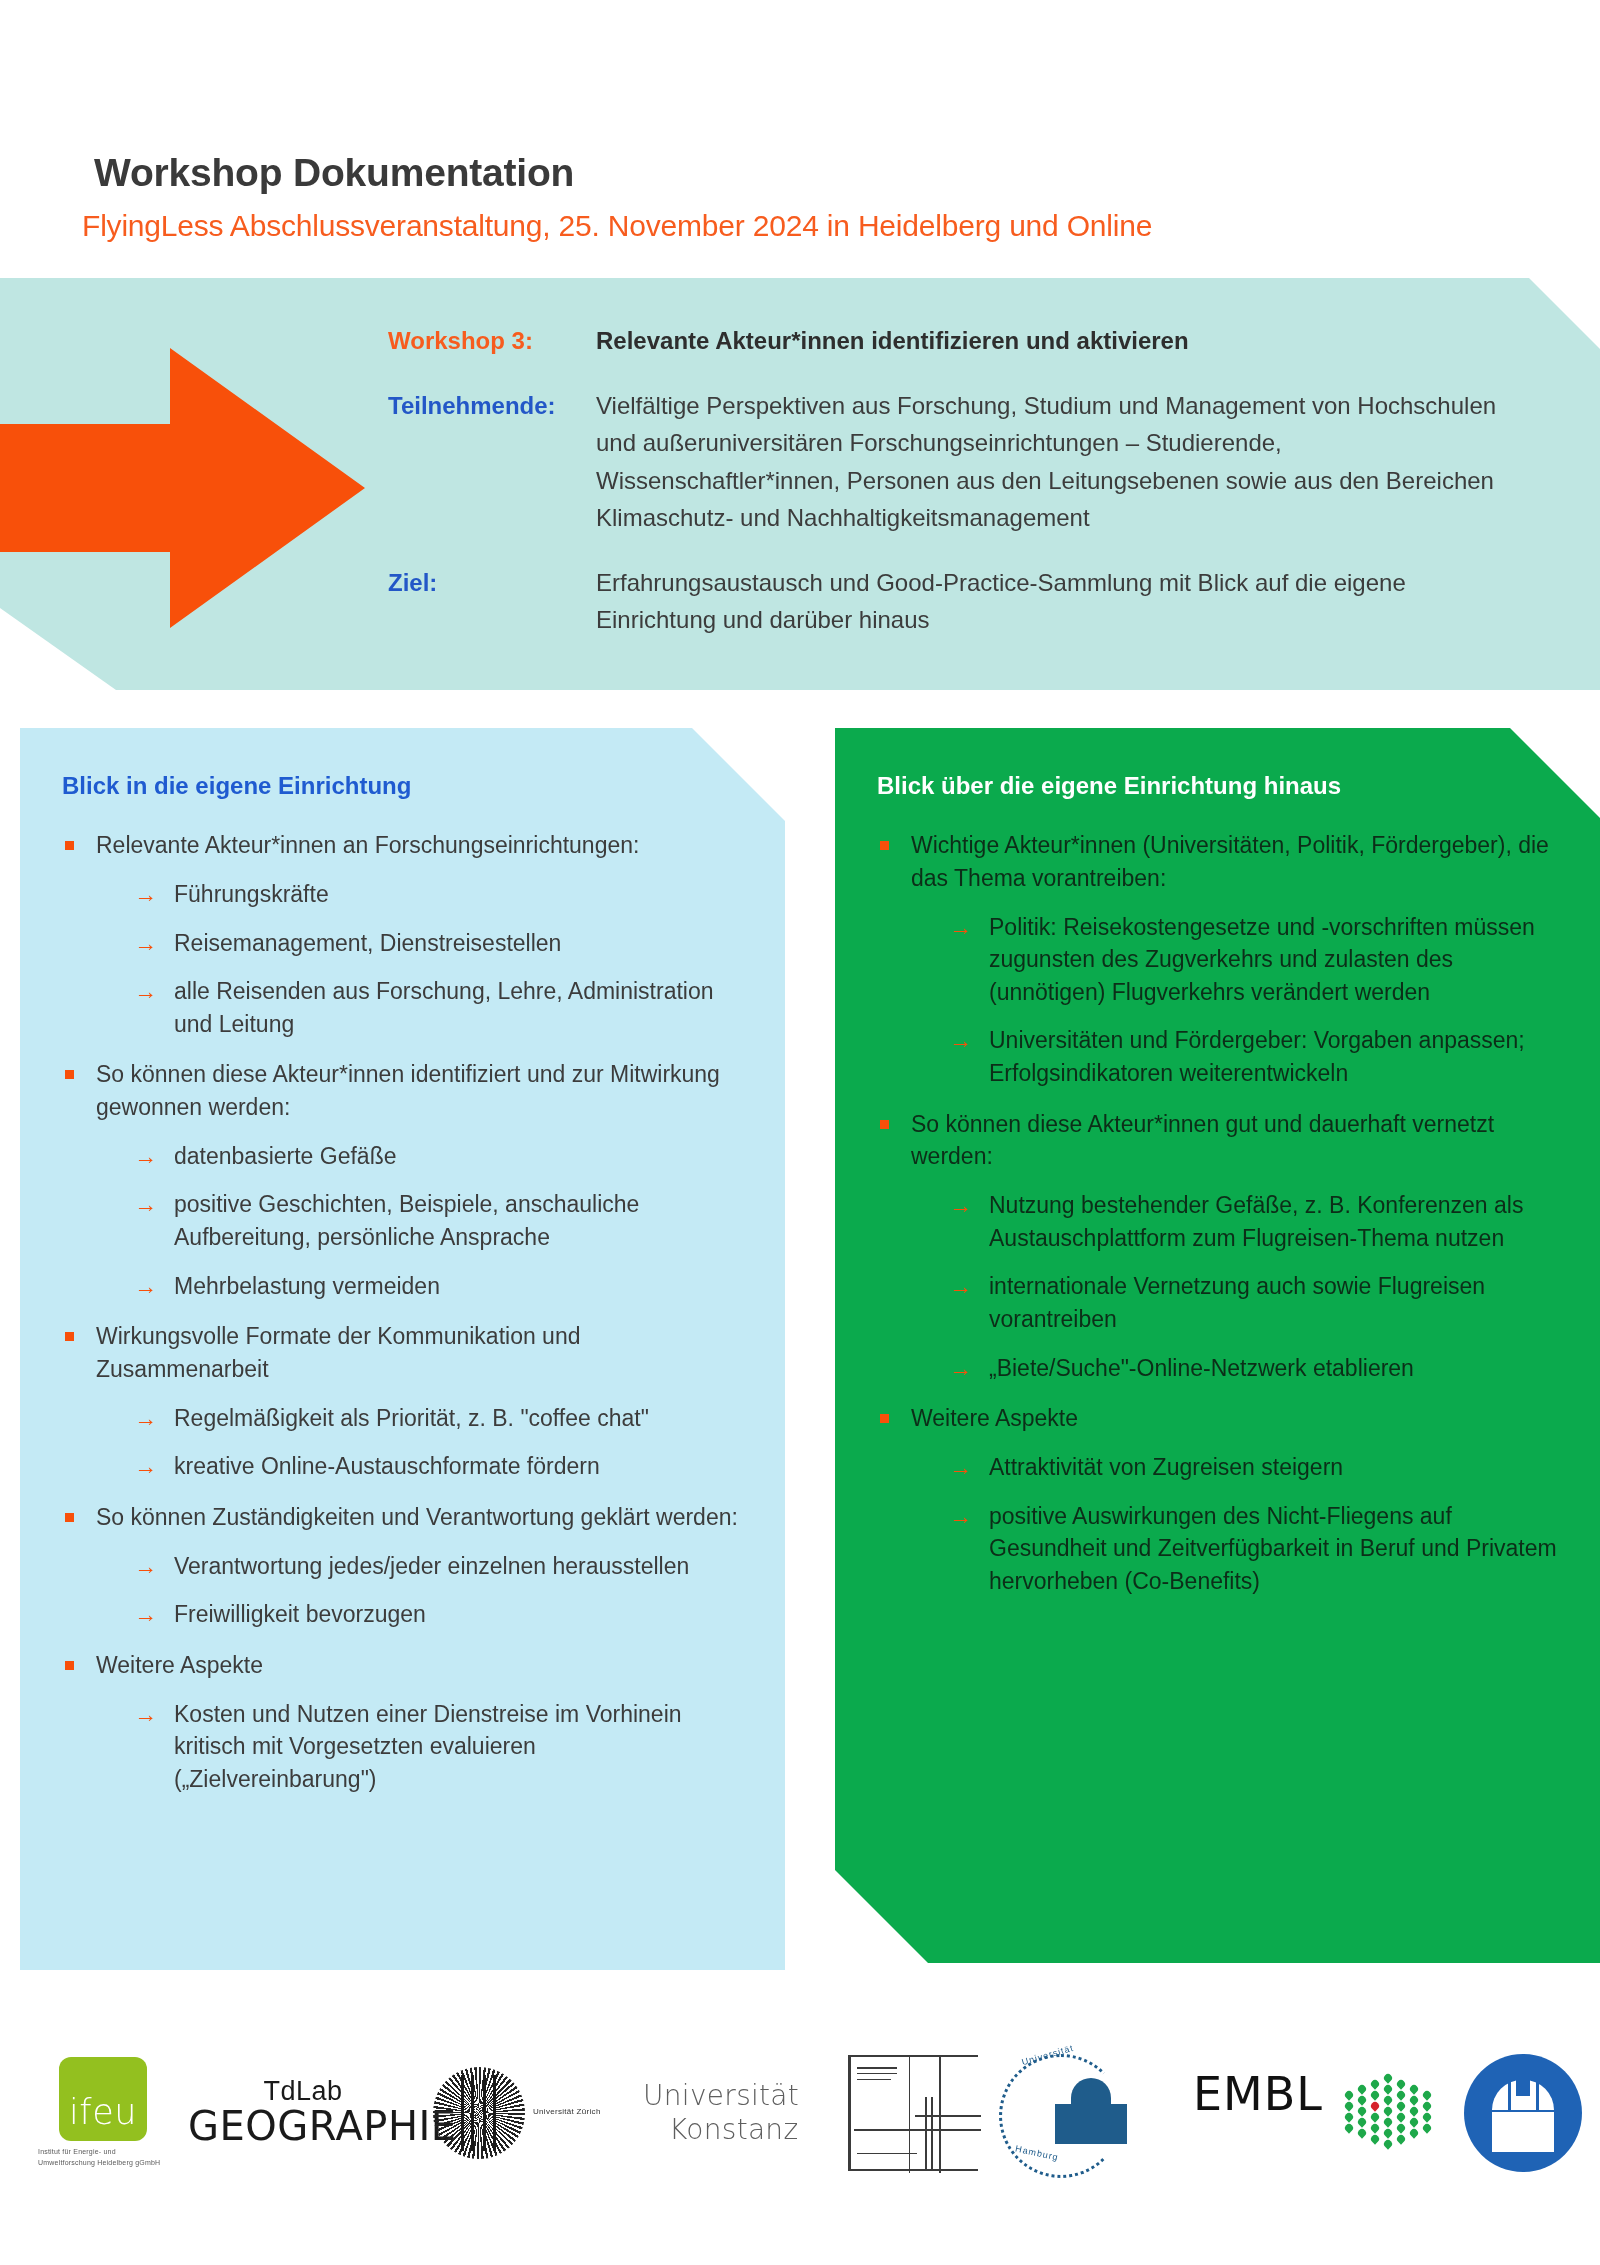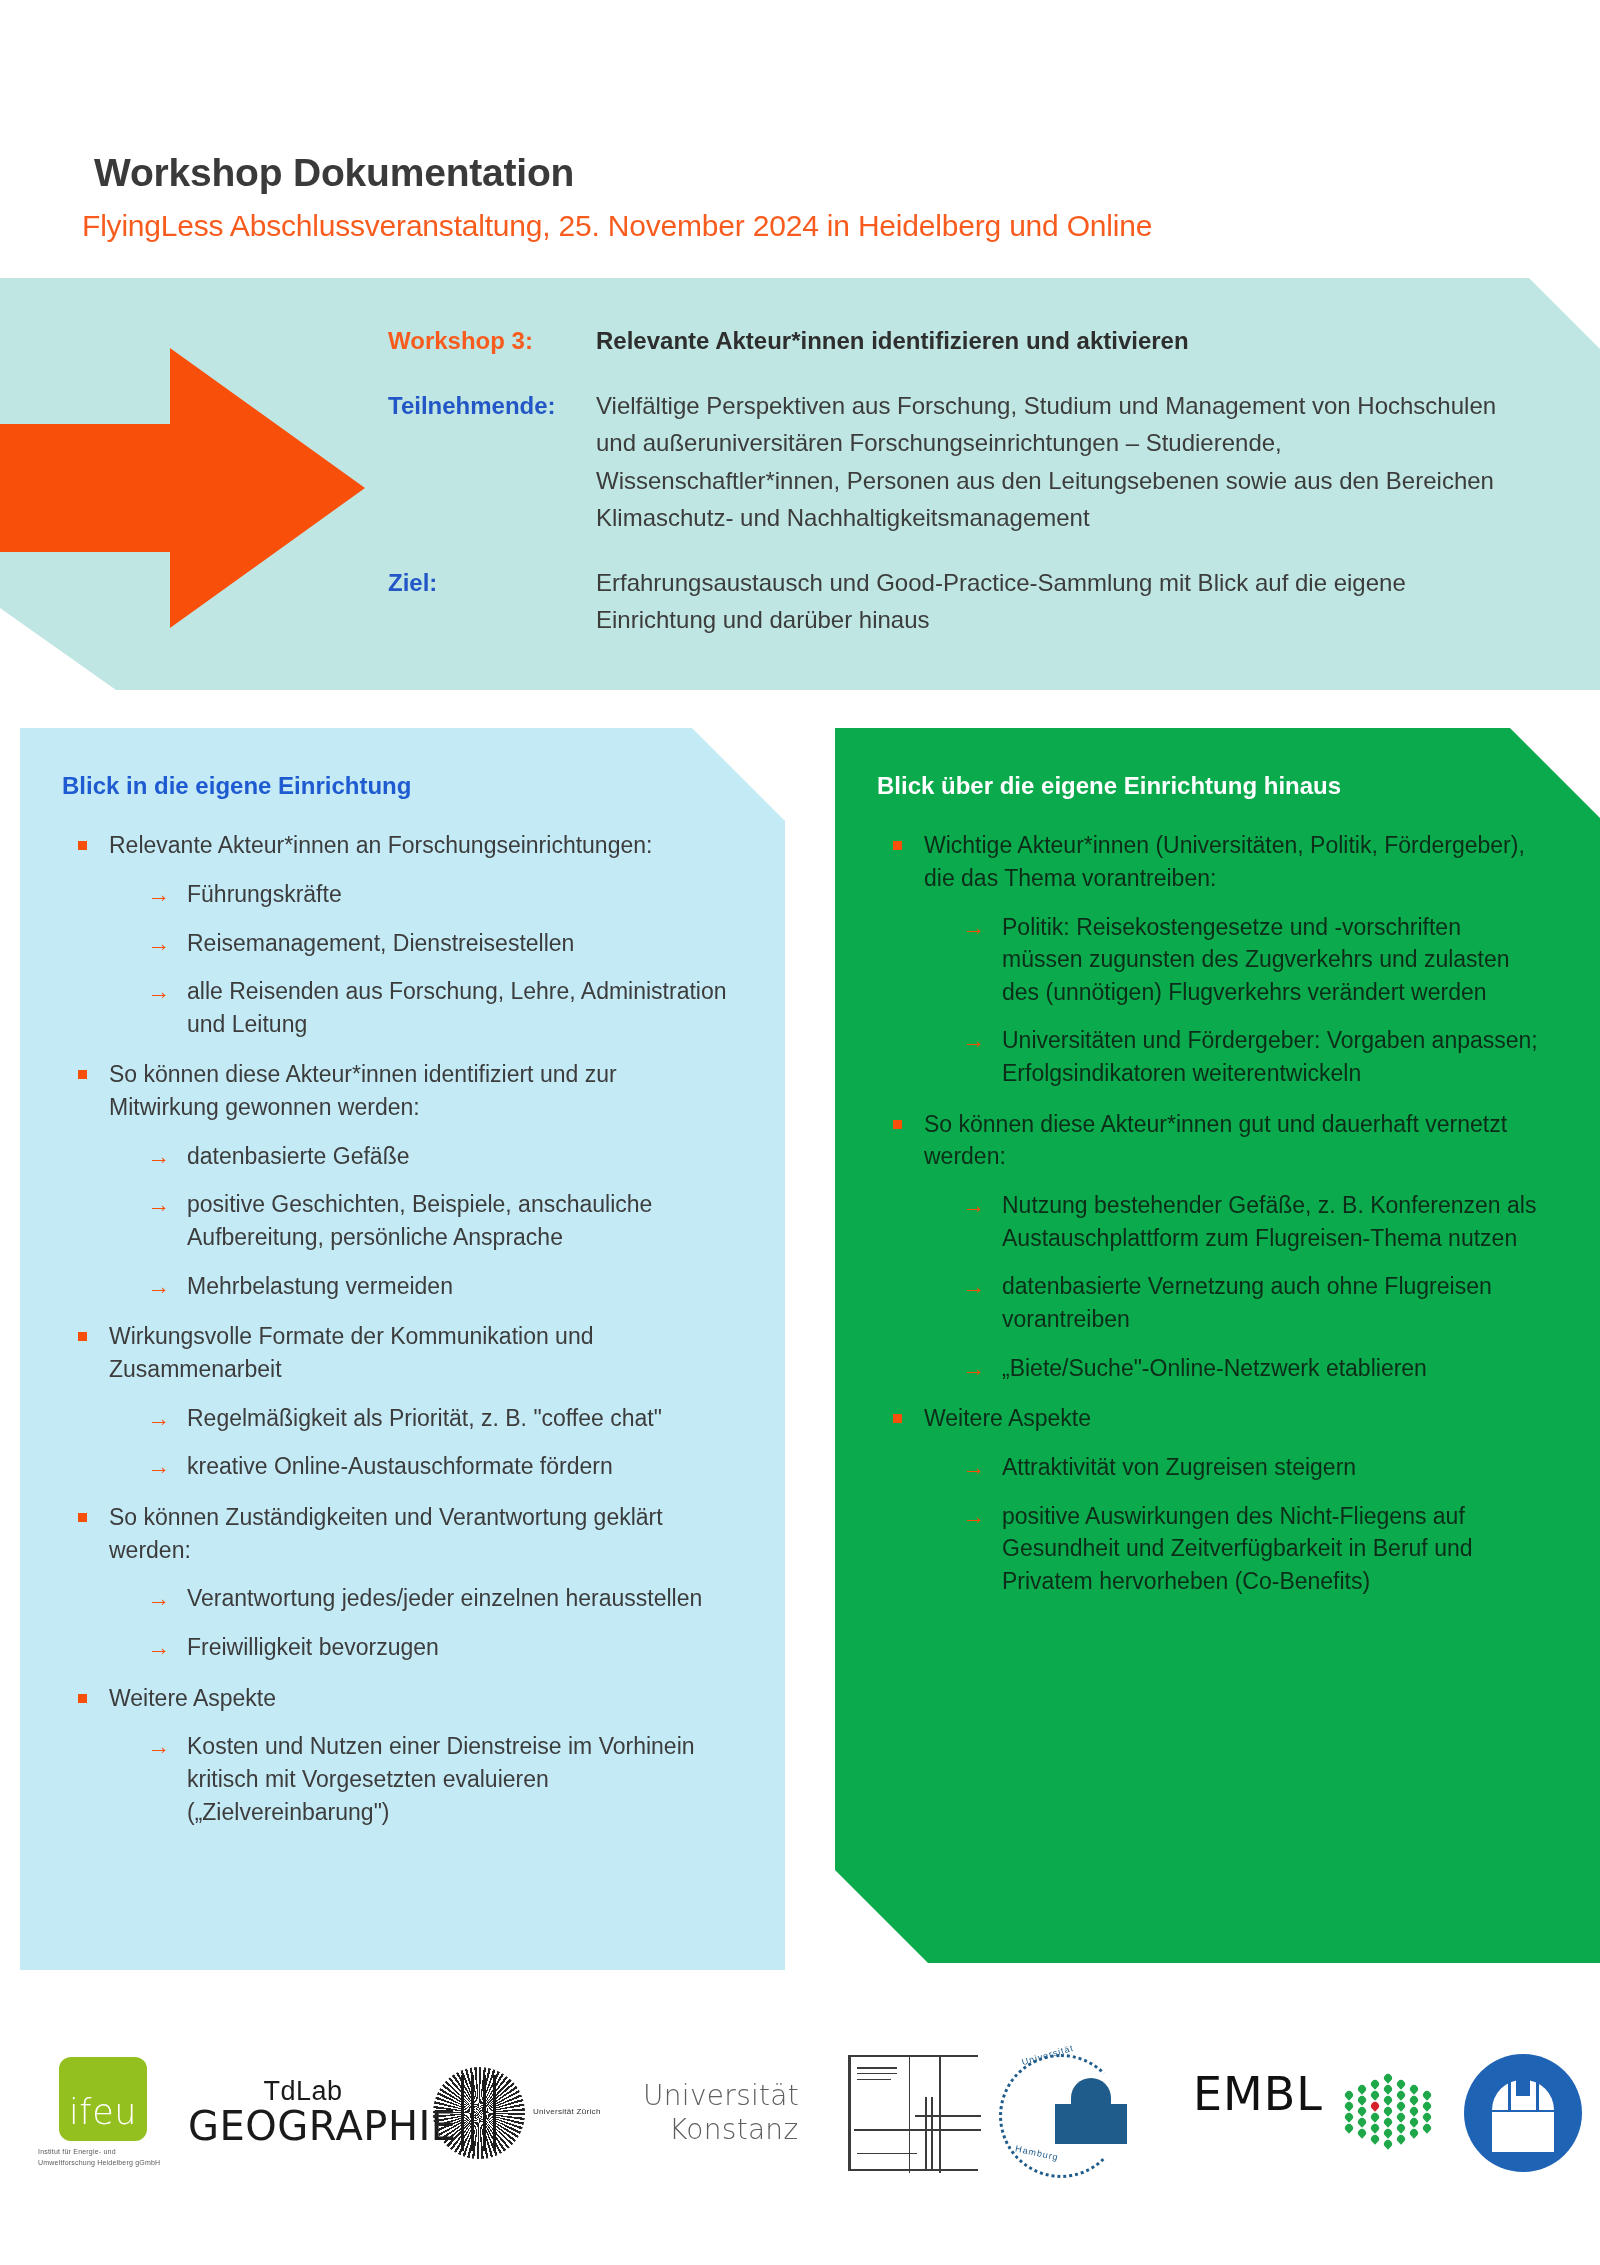--- a/index.html
+++ b/index.html
@@ -116,21 +116,21 @@
     font-weight: bold;
     margin: 0 0 28px 0;
     line-height: 1.3;
   }
   .col-left .col-heading { color: #1F5BD0; }
   .col-right .col-heading { color: #ffffff; }
 
   
   ul.lvl1 {
     list-style: none;
-    margin: 13px;
+    margin: 0;
     padding: 0;
   }
   li.b1 {
     position: relative;
     padding-left: 34px;
     margin-bottom: 18px;
     font-size: 23px;
     line-height: 1.42;
   }
   .col-left li.b1 { color: #3c3c3c; }
@@ -448,21 +448,21 @@
 <div class="col col-right">
   <div class="col-inner">
     <div class="col-heading">Blick über die eigene Einrichtung hinaus</div>
     <ul class="lvl1" id="right-list">
         <li class="b1"><span class="sq"></span><span>Wichtige Akteur*innen (Universitäten, Politik, Fördergeber), die das Thema vorantreiben:</span><ul class="lvl2">
             <li class="b2"><span class="arw">→</span><span>Politik: Reisekostengesetze und -vorschriften müssen zugunsten des Zugverkehrs und zulasten des (unnötigen) Flugverkehrs verändert werden</span></li>
             <li class="b2"><span class="arw">→</span><span>Universitäten und Fördergeber: Vorgaben anpassen; Erfolgsindikatoren weiterentwickeln</span></li>
           </ul></li>
         <li class="b1"><span class="sq"></span><span>So können diese Akteur*innen gut und dauerhaft vernetzt werden:</span><ul class="lvl2">
             <li class="b2"><span class="arw">→</span><span>Nutzung bestehender Gefäße, z. B. Konferenzen als Austauschplattform zum Flugreisen-Thema nutzen</span></li>
-            <li class="b2"><span class="arw">→</span><span>datenbasierte Vernetzung auch ohne Flugreisen vorantreiben</span></li>
+            <li class="b2"><span class="arw">→</span><span>internationale Vernetzung auch sowie Flugreisen vorantreiben</span></li>
             <li class="b2"><span class="arw">→</span><span>„Biete/Suche"-Online-Netzwerk etablieren</span></li>
           </ul></li>
         <li class="b1"><span class="sq"></span><span>Weitere Aspekte</span><ul class="lvl2">
             <li class="b2"><span class="arw">→</span><span>Attraktivität von Zugreisen steigern</span></li>
             <li class="b2"><span class="arw">→</span><span>positive Auswirkungen des Nicht-Fliegens auf Gesundheit und Zeitverfügbarkeit in Beruf und Privatem hervorheben (Co-Benefits)</span></li>
           </ul></li>
       </ul>
   </div>
 </div>
 

